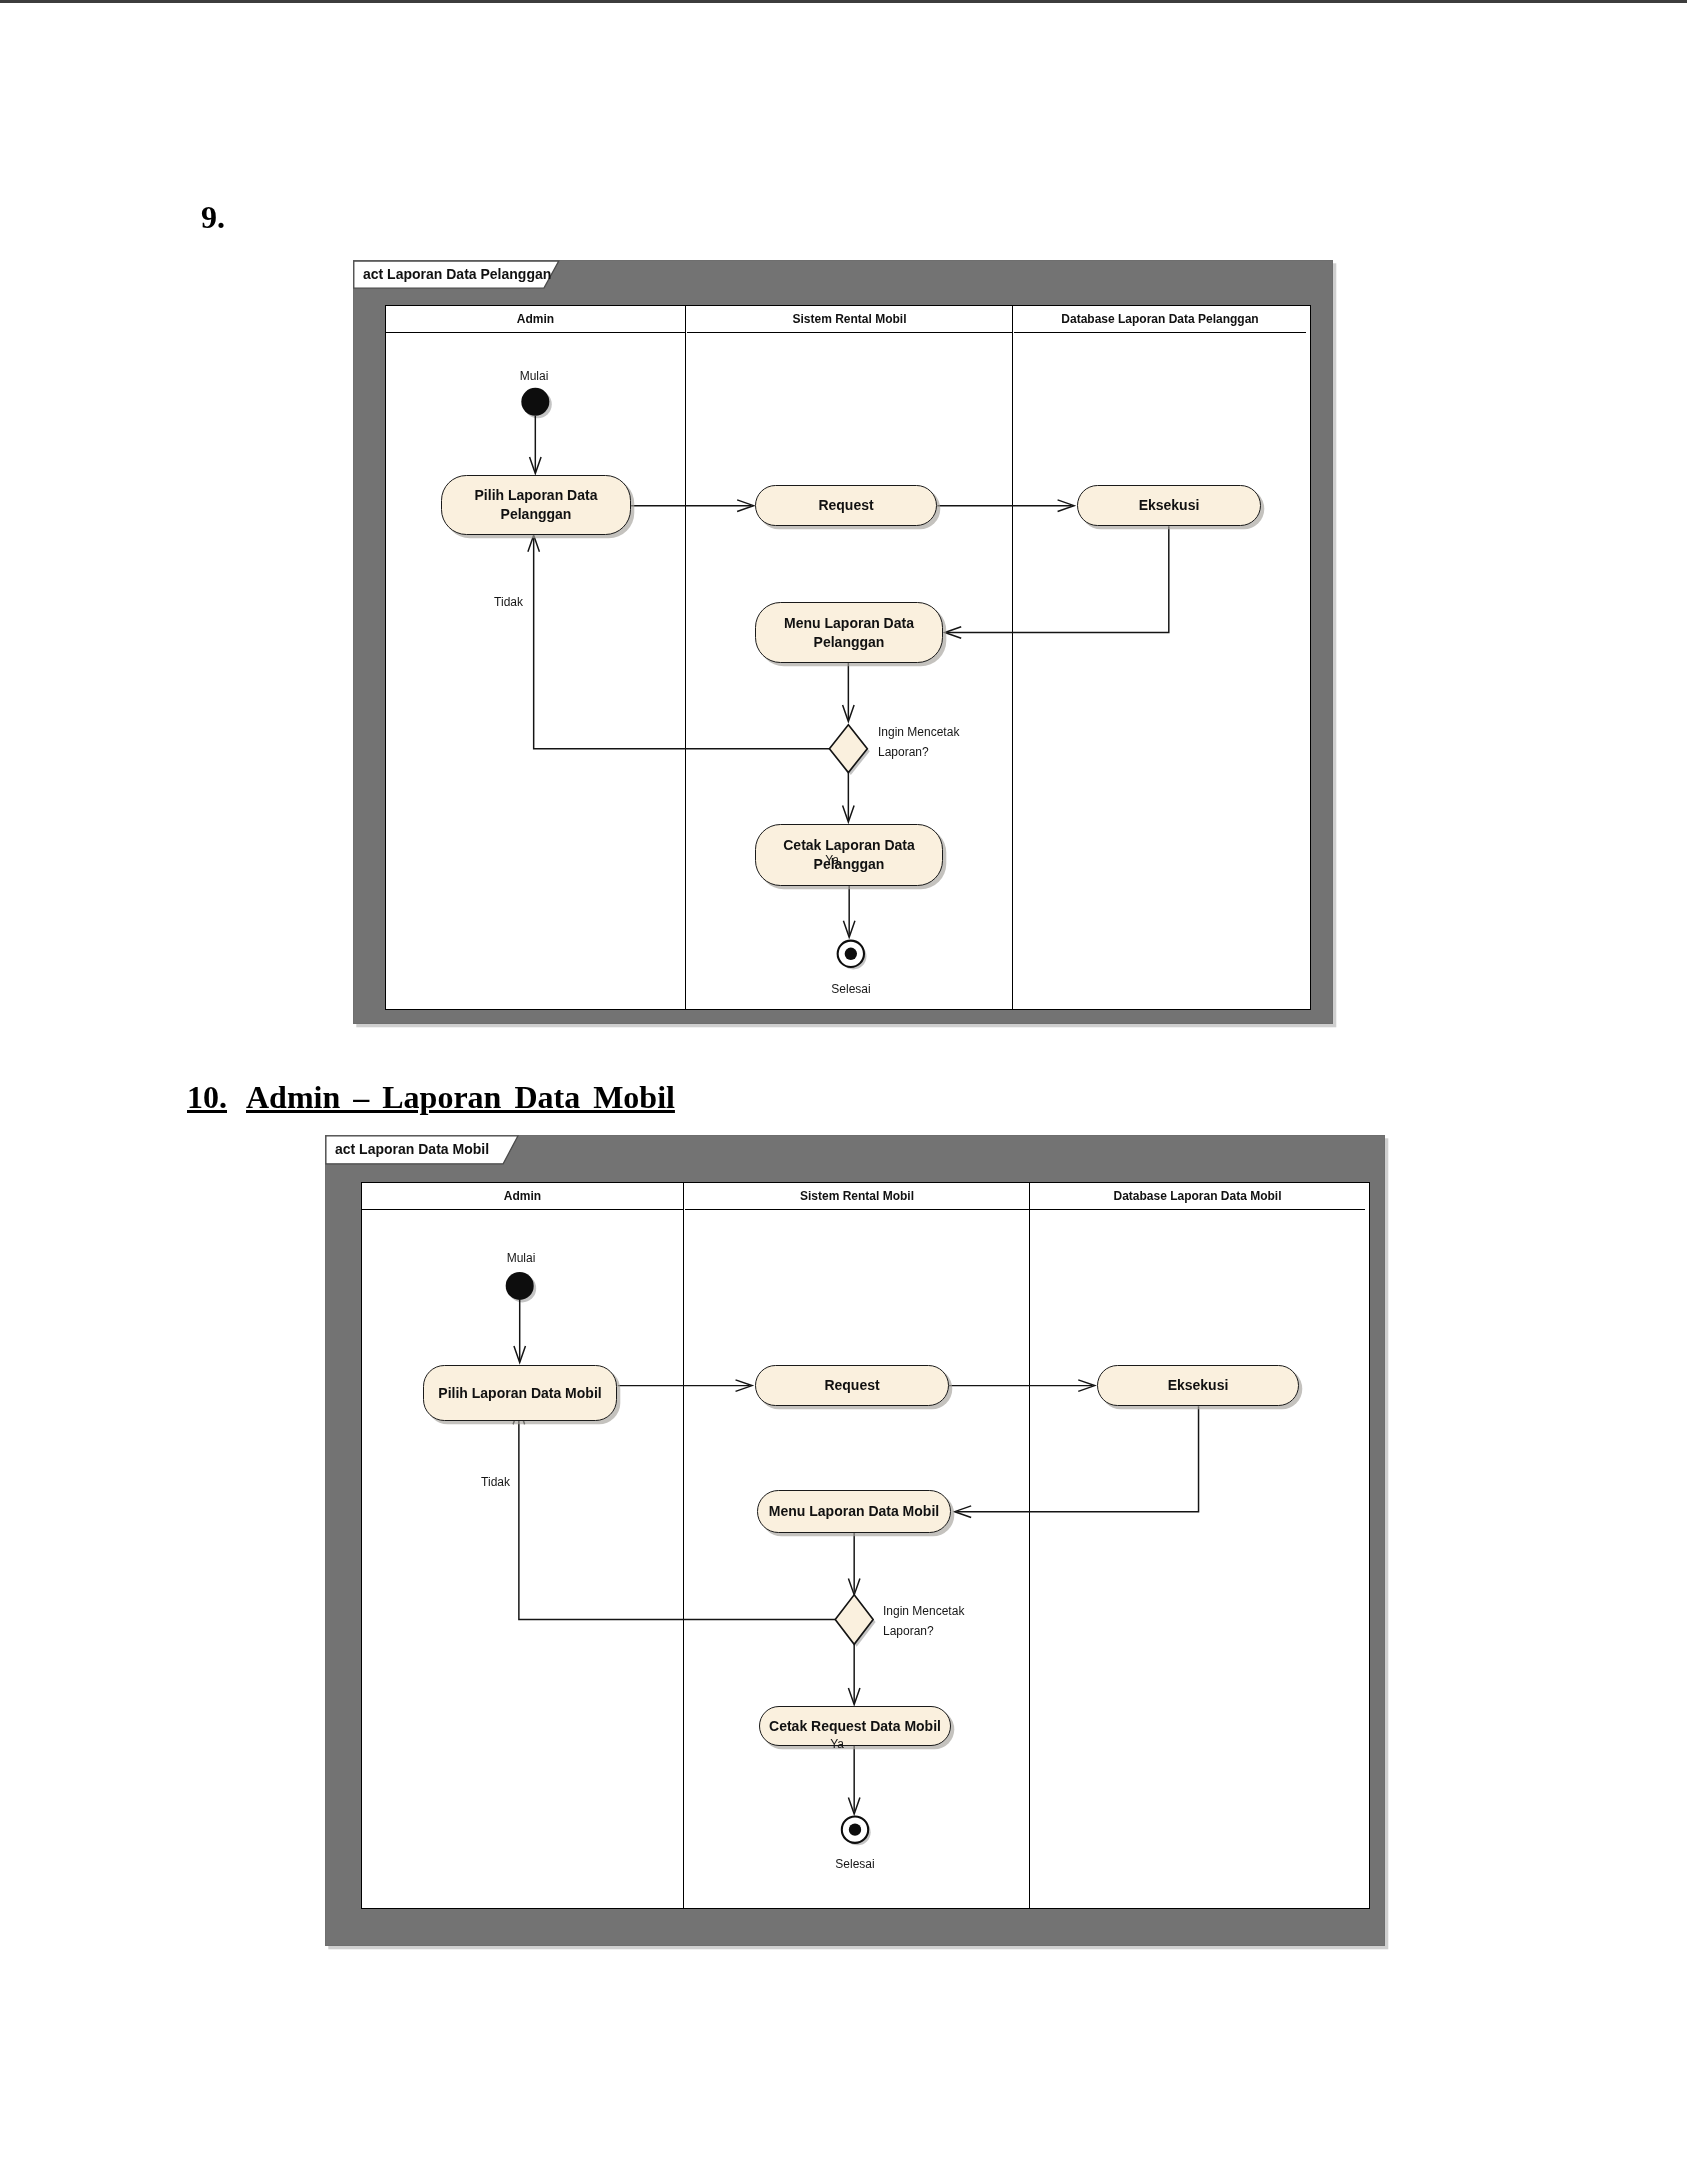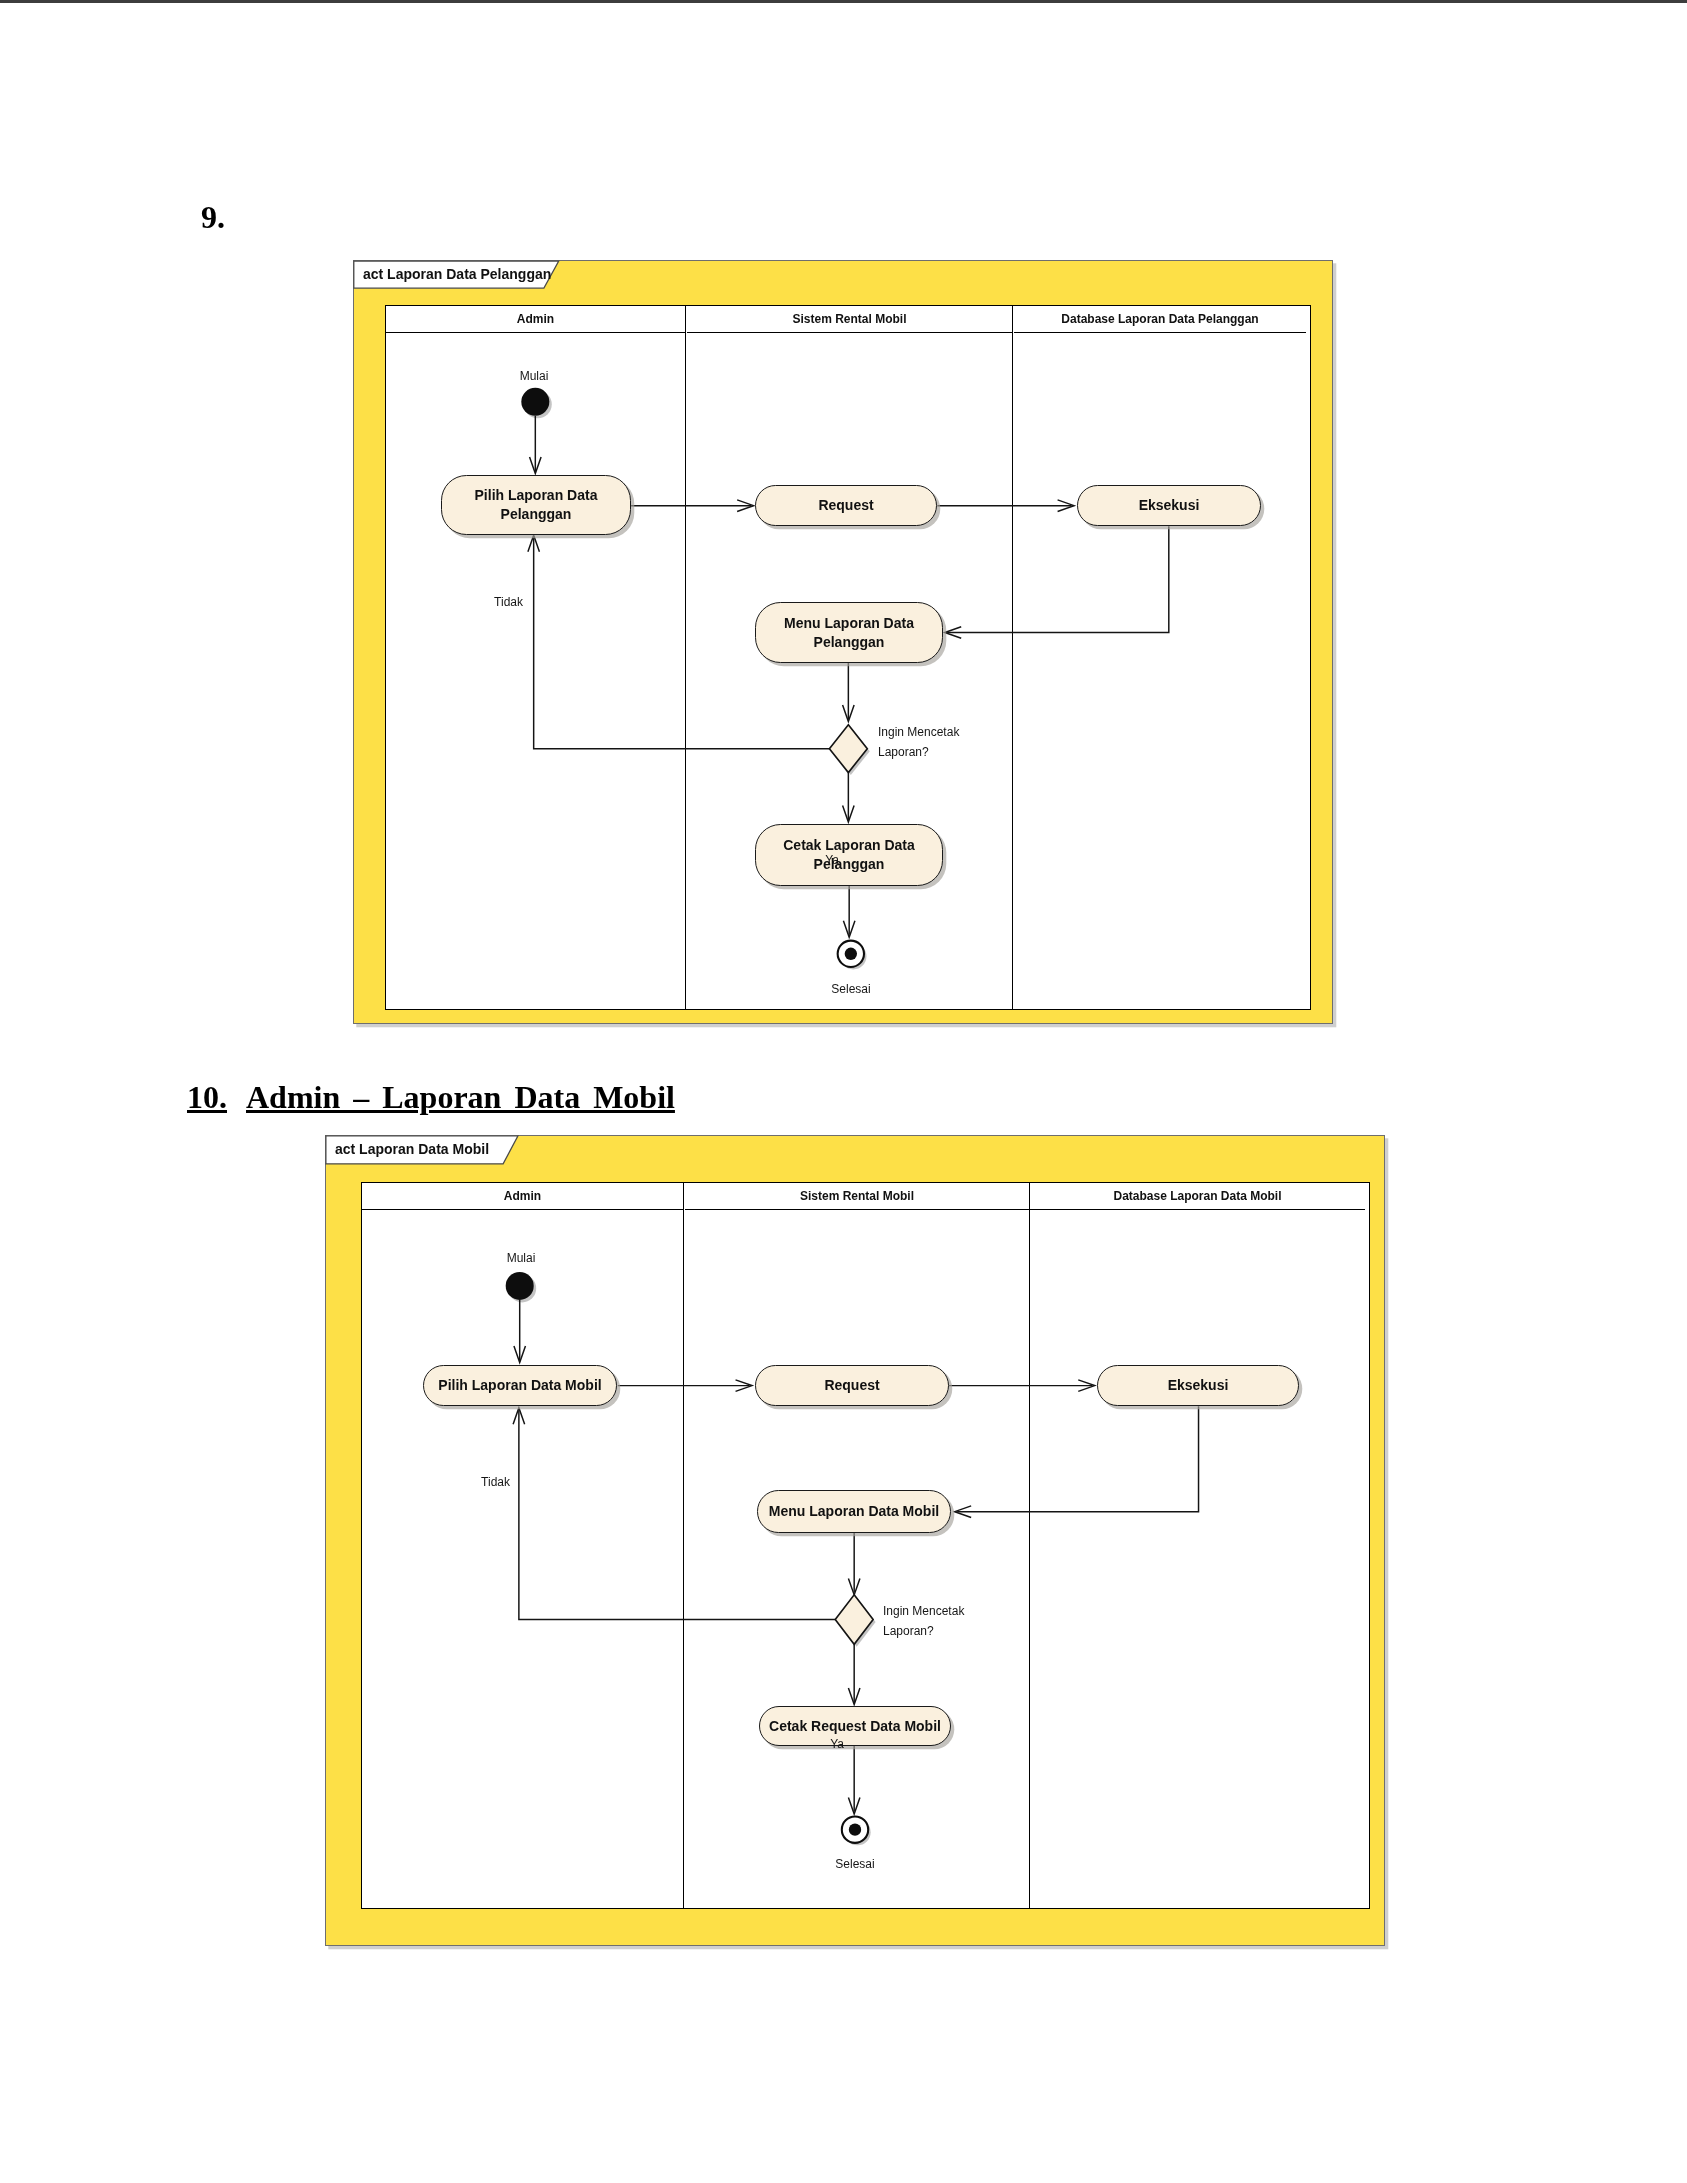--- a/index.html
+++ b/index.html
@@ -9,21 +9,21 @@
     overflow:hidden;
   }
   .top-rule{position:absolute;top:0;left:0;width:100%;height:2.5px;background:#3d3d3d;}
   .heading{
     position:absolute;display:flex;align-items:flex-start;
     font-family:"Liberation Serif", serif;font-weight:bold;font-size:32px;line-height:38px;
     color:#000;word-spacing:5px;white-space:nowrap;
   }
   .heading .num{display:inline-block;min-width:59px;}
   .frame{
-    position:absolute;border:0.8px solid #6e6e6e;background:#fde047;
+    position:absolute;border:0.8px solid #6e6e6e;background:#737373;
     box-shadow:3.3px 3.3px 0 #cfcfcf;
   }
   .tab-label{
     position:absolute;left:9px;top:5px;font-weight:bold;font-size:14px;white-space:nowrap;
   }
   .swimtable{position:absolute;border:1.6px solid #000;background:#fff;}
   .lane{position:absolute;top:0;height:100%;}
   .lane.sep{border-right:1.6px solid #000;}
   .lane-header{
     height:26px;border-bottom:1.6px solid #000;display:flex;align-items:center;justify-content:center;
@@ -183,21 +183,21 @@
     <path d="M641,740 L641,820"></path>
     <path class="head" d="M634,803 L641,823 L648,803"></path>
 
     <circle cx="645" cy="845" r="16" fill="#c4c4c4"></circle>
     <circle cx="642" cy="842" r="16" fill="#ffffff" stroke="#0d0d0d" stroke-width="2.5"></circle>
     <circle cx="642" cy="842" r="7.5" fill="#0d0d0d"></circle>
   </svg>
 
   <div class="lbl center" style="left:162px;top:112px;width:66px;">Mulai</div>
 
-  <div class="node pill nowrap" style="left:97px;top:229px;width:194px;height:41px;">Pilih Laporan Data Mobil</div>
+  <div class="node pill nowrap" style="left:97px;top:229px;width:194px;height:56px;">Pilih Laporan Data Mobil</div>
   <div class="node pill" style="left:429px;top:229px;width:194px;height:41px;">Request</div>
   <div class="node pill" style="left:771px;top:229px;width:202px;height:41px;">Eksekusi</div>
   <div class="node pill nowrap" style="left:431px;top:354px;width:194px;height:43px;">Menu Laporan Data Mobil</div>
   <div class="node pill nowrap" style="left:433px;top:570px;width:192px;height:40px;">Cetak Request Data Mobil</div>
 
   <div class="lbl right" style="left:135px;top:288px;width:49px;">Tidak</div>
   <div class="lbl wrap" style="left:557px;top:465px;width:117px;">Ingin Mencetak Laporan?</div>
   <div class="lbl right" style="left:489px;top:550px;width:29px;">Ya</div>
   <div class="lbl center" style="left:496px;top:718px;width:66px;">Selesai</div>
 </div>

